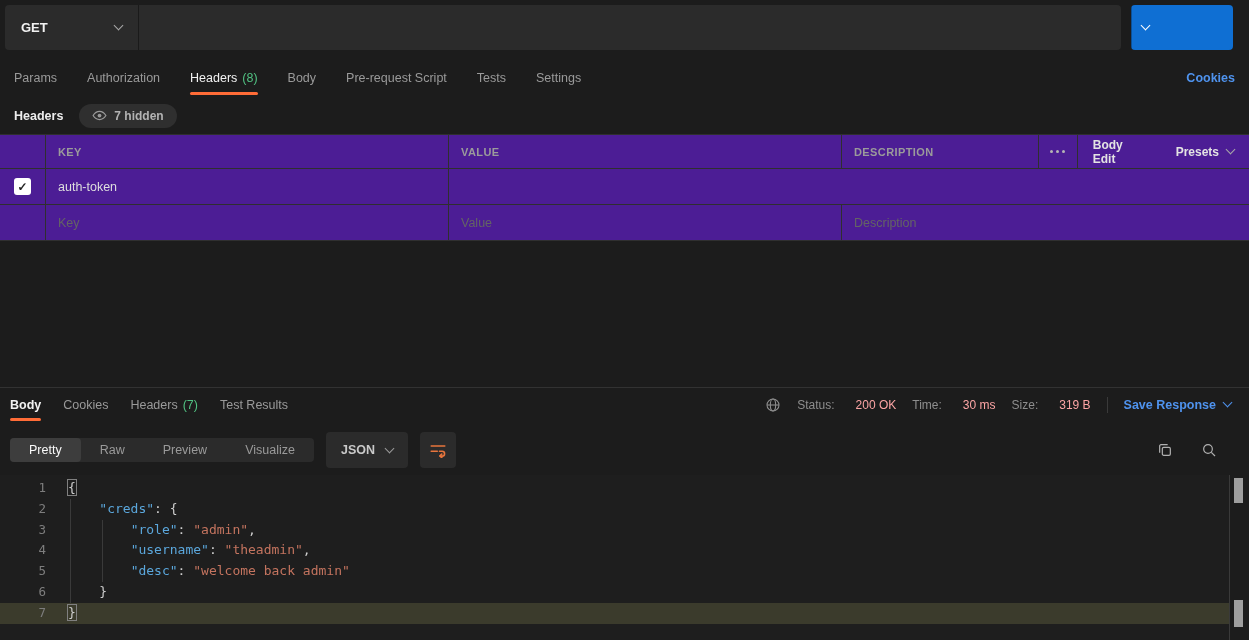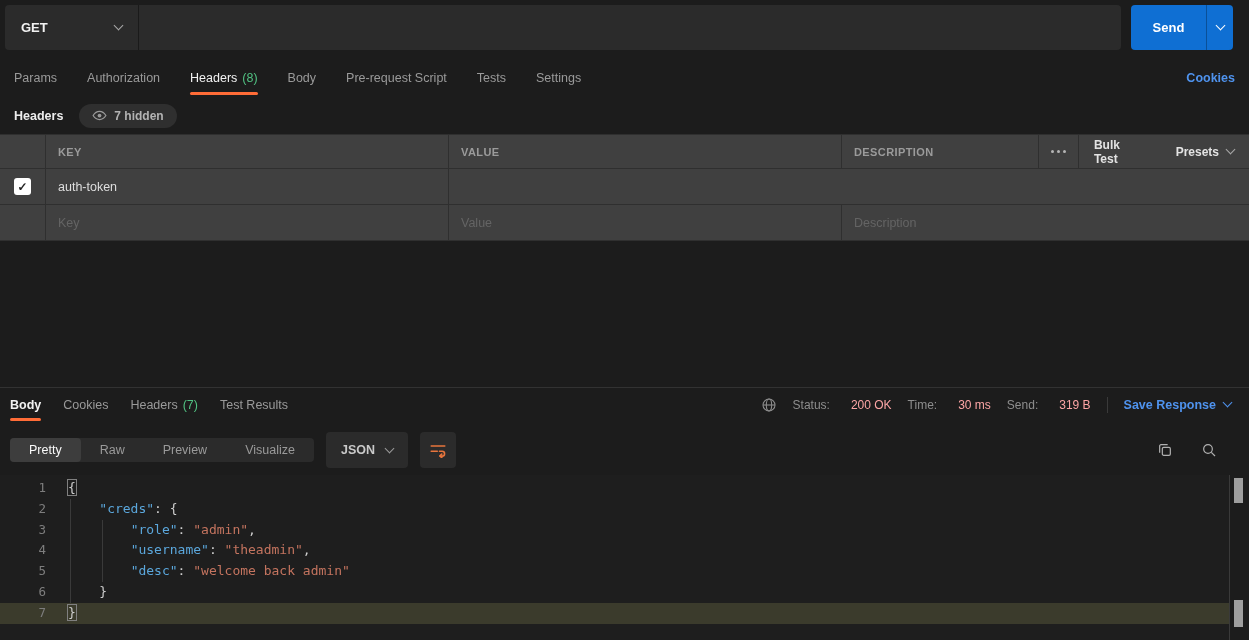--- a/index.html
+++ b/index.html
@@ -40,21 +40,21 @@
 
   
   .headers-subbar { position:absolute; top:99px; left:0; right:0; height:33px;
     display:flex; align-items:center; padding:0 14px; }
   .headers-title { font-weight:700; font-size:12.5px; color:#ededed; }
   .hidden-pill { margin-left:16px; display:flex; align-items:center; gap:7px;
     background:#2f2f2f; border-radius:20px; padding:5px 13px; cursor:pointer;
     color:#b3b3b3; font-size:12px; font-weight:600; }
 
   
-  .kv-table { position:absolute; top:134px; left:0; right:0; background:#404040; }
+  .kv-table { position:absolute; top:134px; left:0; right:0; background:#4c1d95; }
   .thead { display:grid; grid-template-columns:45px 403px 393px 197px 1fr; height:35px;
     border-top:1px solid #2f2f2f; border-bottom:1px solid #2f2f2f; }
   .th { display:flex; align-items:center; padding-left:12px;
     color:#9b9b9b; font-size:11px; font-weight:700; letter-spacing:.4px; }
   .bL { border-left:1px solid #2f2f2f; }
   .actions-cell { display:flex; align-items:stretch; }
   .more-btn { width:42px; display:flex; align-items:center; justify-content:center; gap:3px;
     border-left:1px solid #2f2f2f; border-right:1px solid #2f2f2f; cursor:pointer; }
   .dot { width:3px; height:3px; border-radius:50%; background:#b5b5b5; }
   .bulk-btn { display:flex; align-items:center; padding:0 15px; color:#e3e3e3;
@@ -126,21 +126,20 @@
 <body>
 
 <div class="request-bar">
   <div class="addr">
     <div class="method-box">
       <span class="label">GET</span>
       <span class="chev"></span>
     </div>
   </div>
   <div class="send-btn">
-    <div class="send-main">Send</div>
     <div class="send-chev">
       <span class="chev"></span>
     </div>
   </div>
 </div>
 
 <div class="req-tabs">
   <div class="tab">
     <span>Params</span>
   </div>
@@ -182,21 +181,21 @@
     <div class="th"></div>
     <div class="th bL">KEY</div>
     <div class="th bL">VALUE</div>
     <div class="th bL">DESCRIPTION</div>
     <div class="actions-cell">
       <div class="more-btn">
         <span class="dot"></span>
           <span class="dot"></span>
           <span class="dot"></span>
       </div>
-      <div class="bulk-btn">Bulk Test</div>
+      <div class="bulk-btn">Body Edit</div>
       <div class="presets-btn">
         <span>Presets</span>
         <span class="chev"></span>
       </div>
     </div>
   </div>
 
   <div class="trow">
     <div class="cb-cell">
       <div class="checkbox">
@@ -246,21 +245,21 @@
     </svg>
     <div class="meta-group">
       <span class="meta-label">Status:</span>
       <span class="meta-value">200 OK</span>
     </div>
     <div class="meta-group">
       <span class="meta-label">Time:</span>
       <span class="meta-value">30 ms</span>
     </div>
     <div class="meta-group">
-      <span class="meta-label">Send:</span>
+      <span class="meta-label">Size:</span>
       <span class="meta-value">319 B</span>
     </div>
     <div class="meta-sep"></div>
     <div class="save-resp">
       <span>Save Response</span>
       <span class="chev"></span>
     </div>
   </div>
 </div>
 

